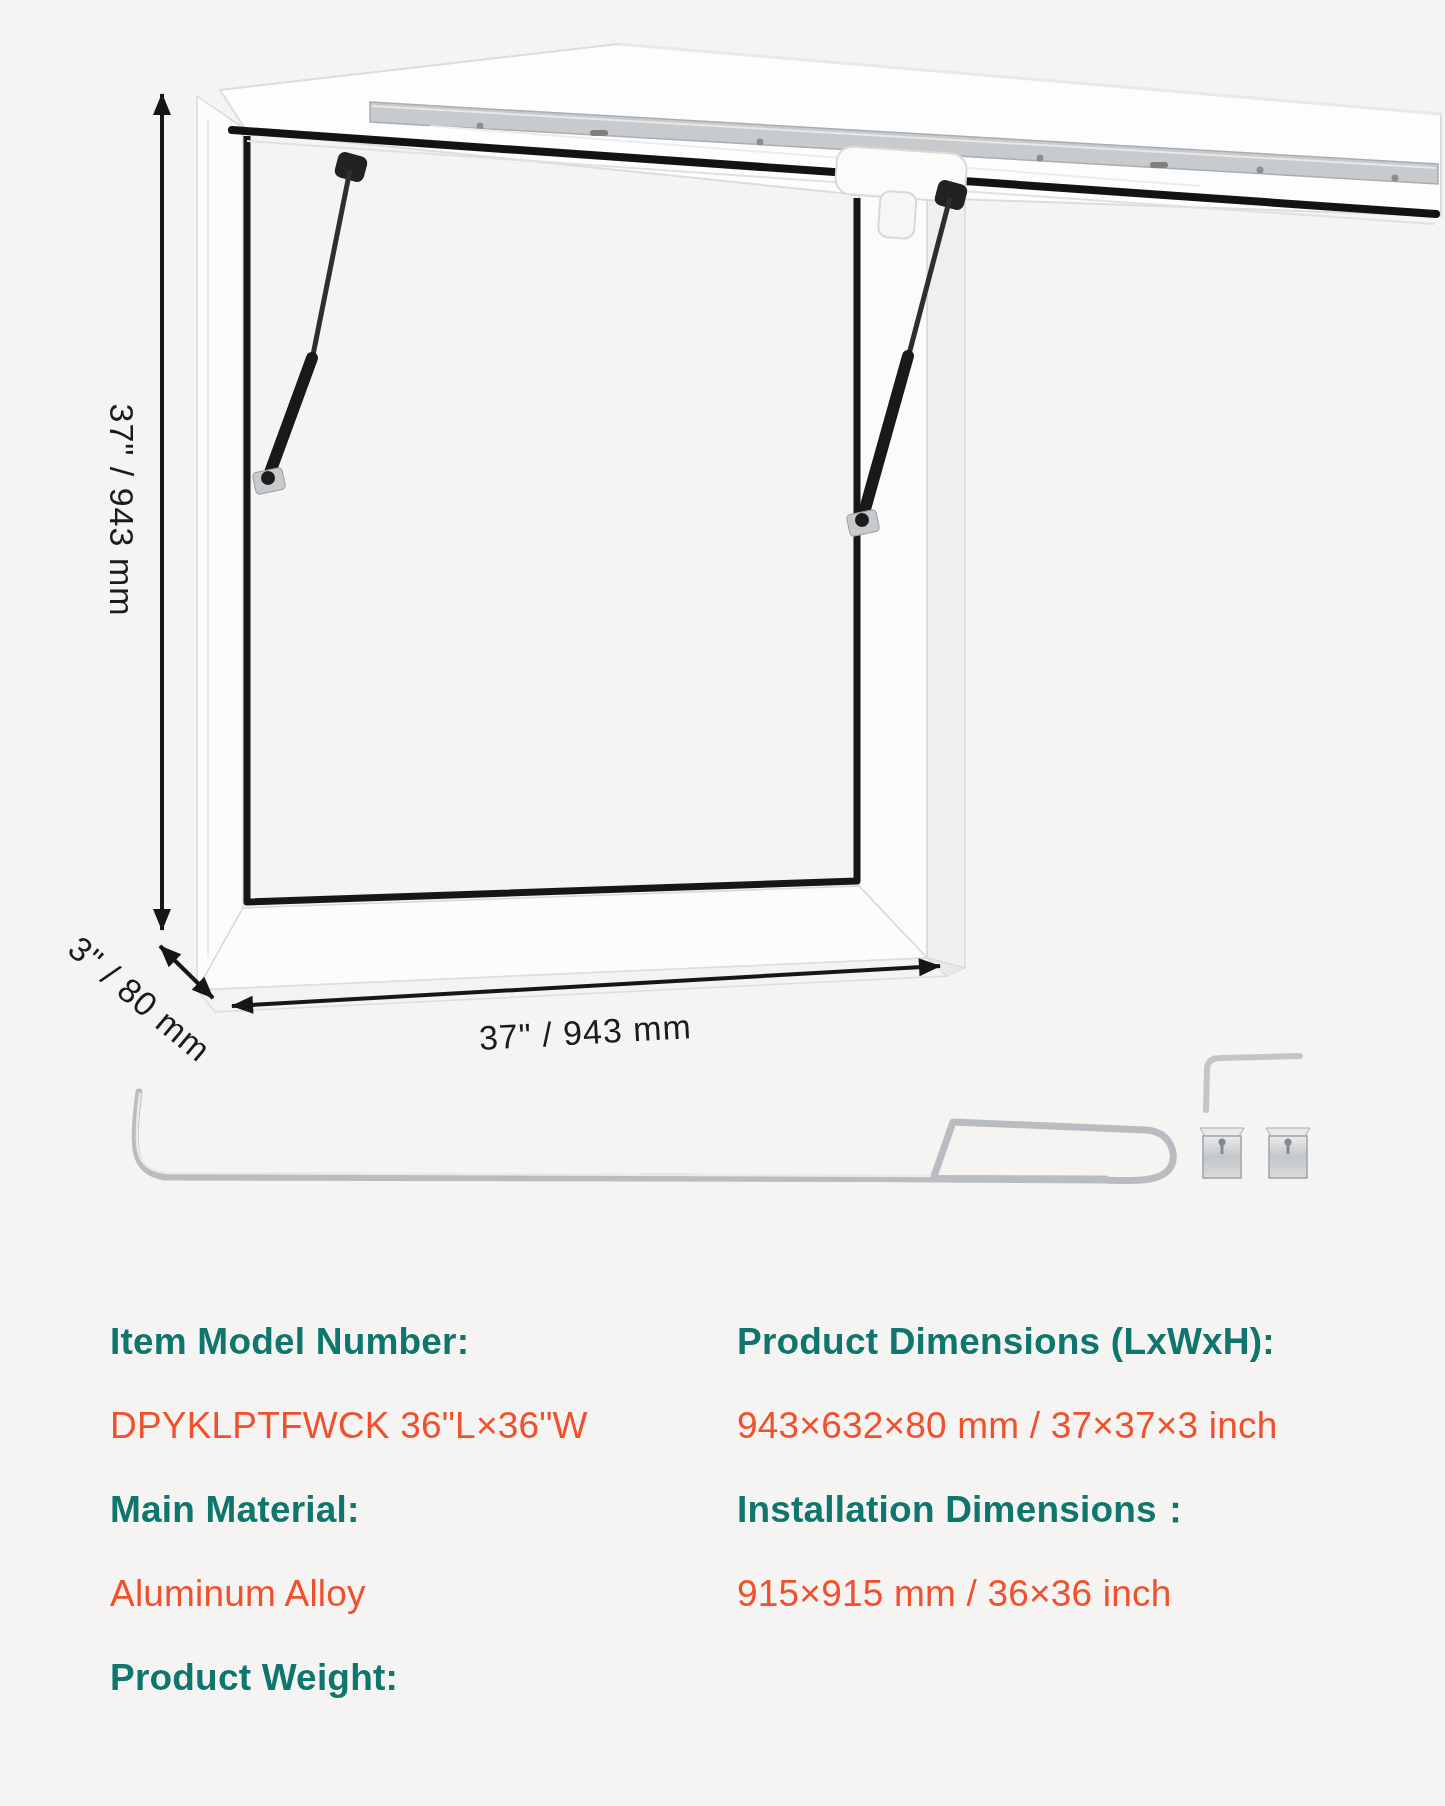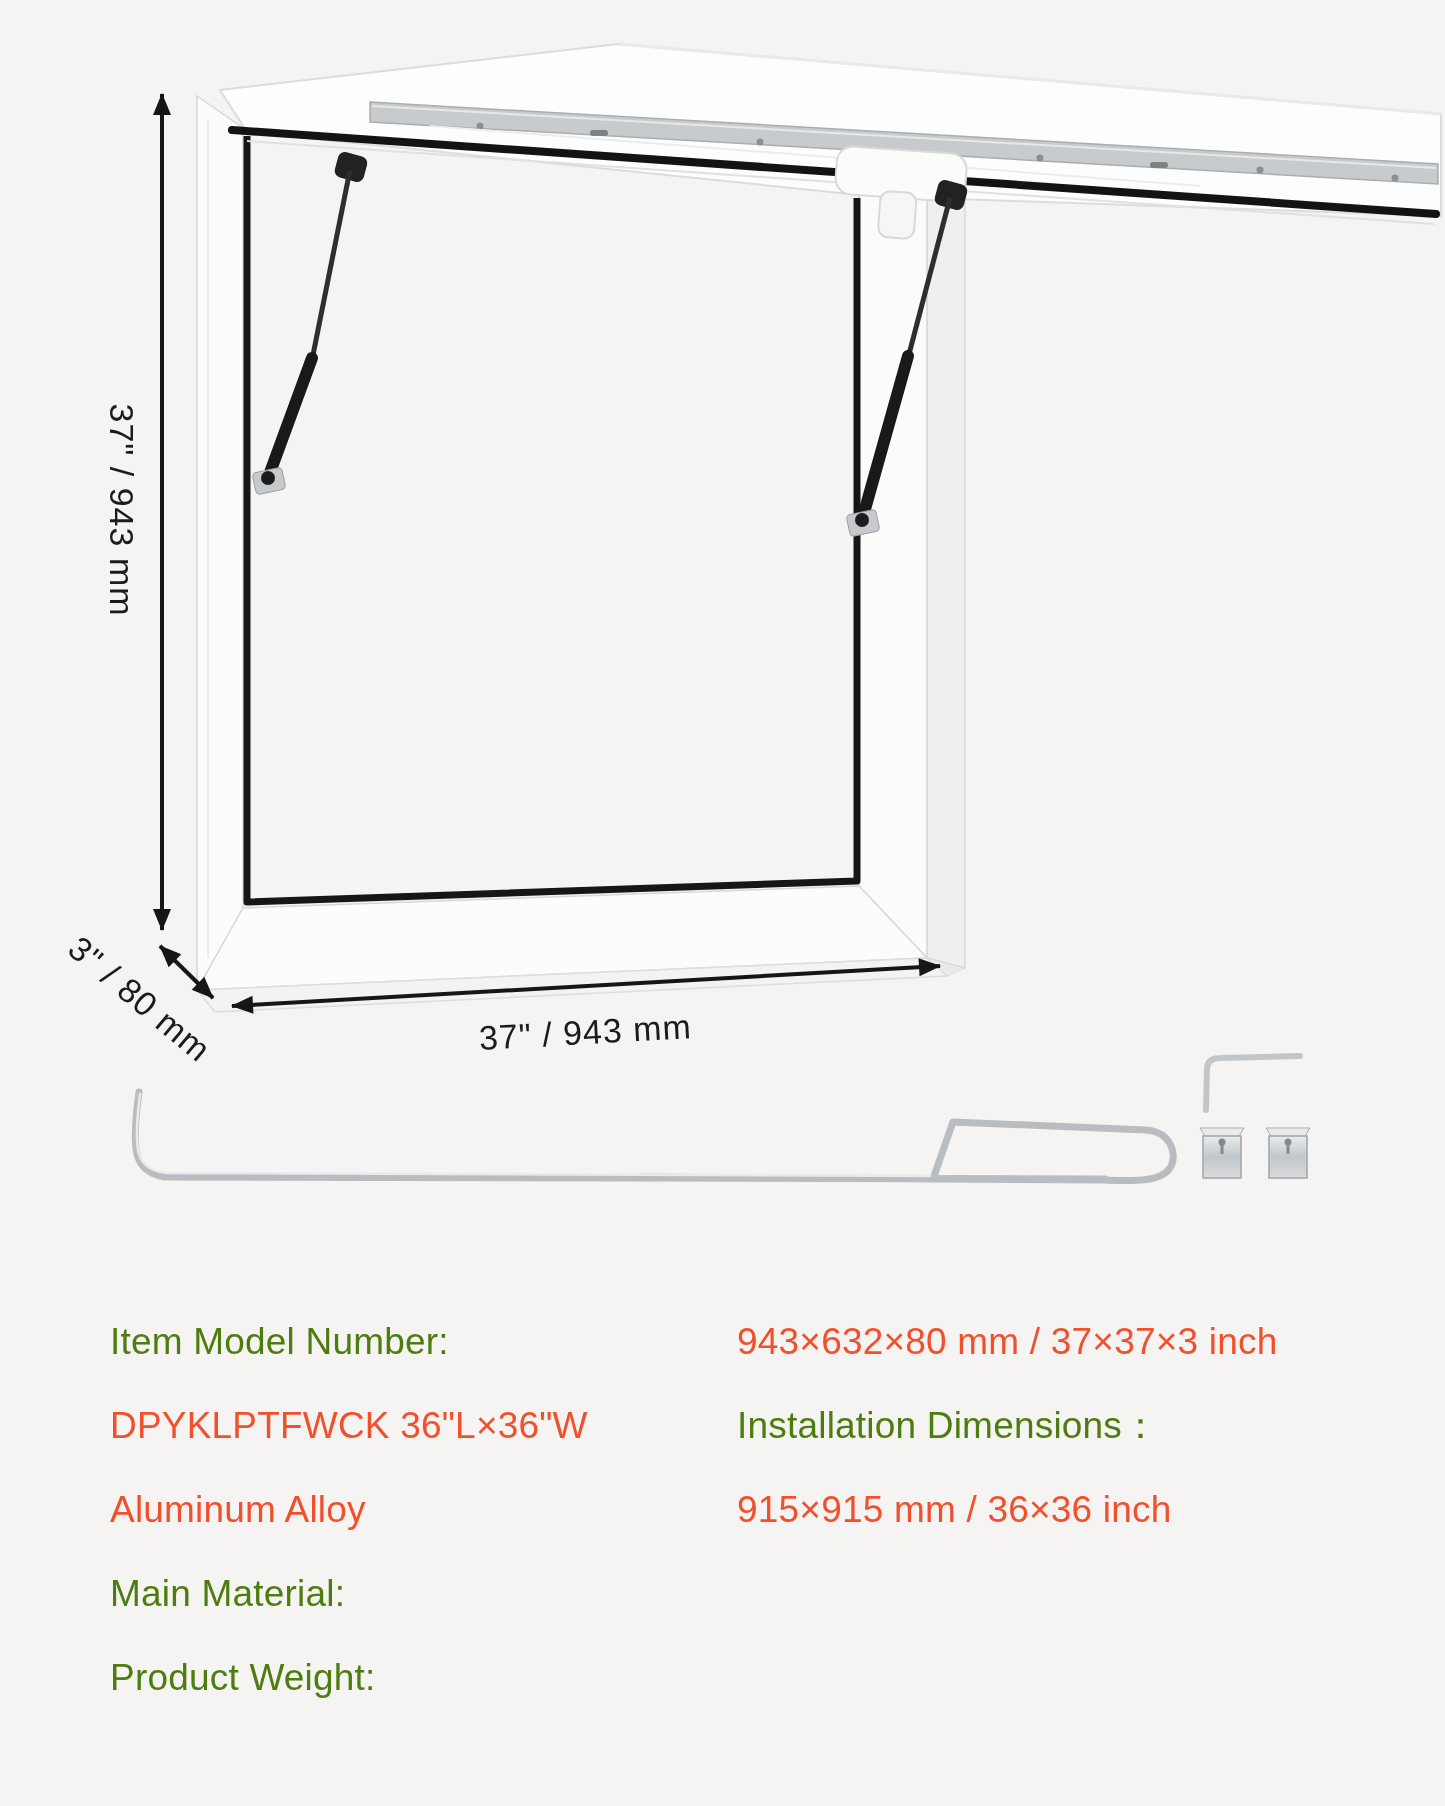--- a/index.html
+++ b/index.html
@@ -21,21 +21,21 @@
   .spec-col{
     position:absolute;
     top:1300px;
     font-size:37px;
     letter-spacing:0.2px;
     white-space:nowrap;
   }
   .col-left{left:110px;}
   .col-right{left:737px;}
   .spec-line{height:84px;display:flex;align-items:center;}
-  .spec-line .label{color:#4d7c0f;}
+  .spec-line .label{color:#0f766e;font-weight:bold;}
   .spec-line .value{color:#f0512c;}
 </style>
 </head>
 <body>
 
 <div class="page">
 
   <svg class="diagram-svg" width="1445" height="1240" viewBox="0 0 1445 1240">
     <defs>
       <marker id="arr" viewBox="0 0 24 20" markerWidth="24" markerHeight="20" refX="22" refY="10" orient="auto-start-reverse" markerUnits="userSpaceOnUse">
@@ -142,31 +142,34 @@
   </svg>
 
   <div class="spec-col col-left">
     <div class="spec-line">
         <span class="label">Item Model Number:</span>
       </div>
     <div class="spec-line">
         <span class="value">DPYKLPTFWCK 36"L×36"W</span>
       </div>
     <div class="spec-line">
-        <span class="value">Aluminum Alloy</span>
+        <span class="label">Main Material:</span>
       </div>
     <div class="spec-line">
-        <span class="label">Main Material:</span>
+        <span class="value">Aluminum Alloy</span>
       </div>
     <div class="spec-line">
         <span class="label">Product Weight:</span>
       </div>
   </div>
 
   <div class="spec-col col-right">
+    <div class="spec-line">
+        <span class="label">Product Dimensions (LxWxH):</span>
+      </div>
     <div class="spec-line">
         <span class="value">943×632×80 mm / 37×37×3 inch</span>
       </div>
     <div class="spec-line">
         <span class="label">Installation Dimensions：</span>
       </div>
     <div class="spec-line">
         <span class="value">915×915 mm / 36×36 inch</span>
       </div>
   </div>

